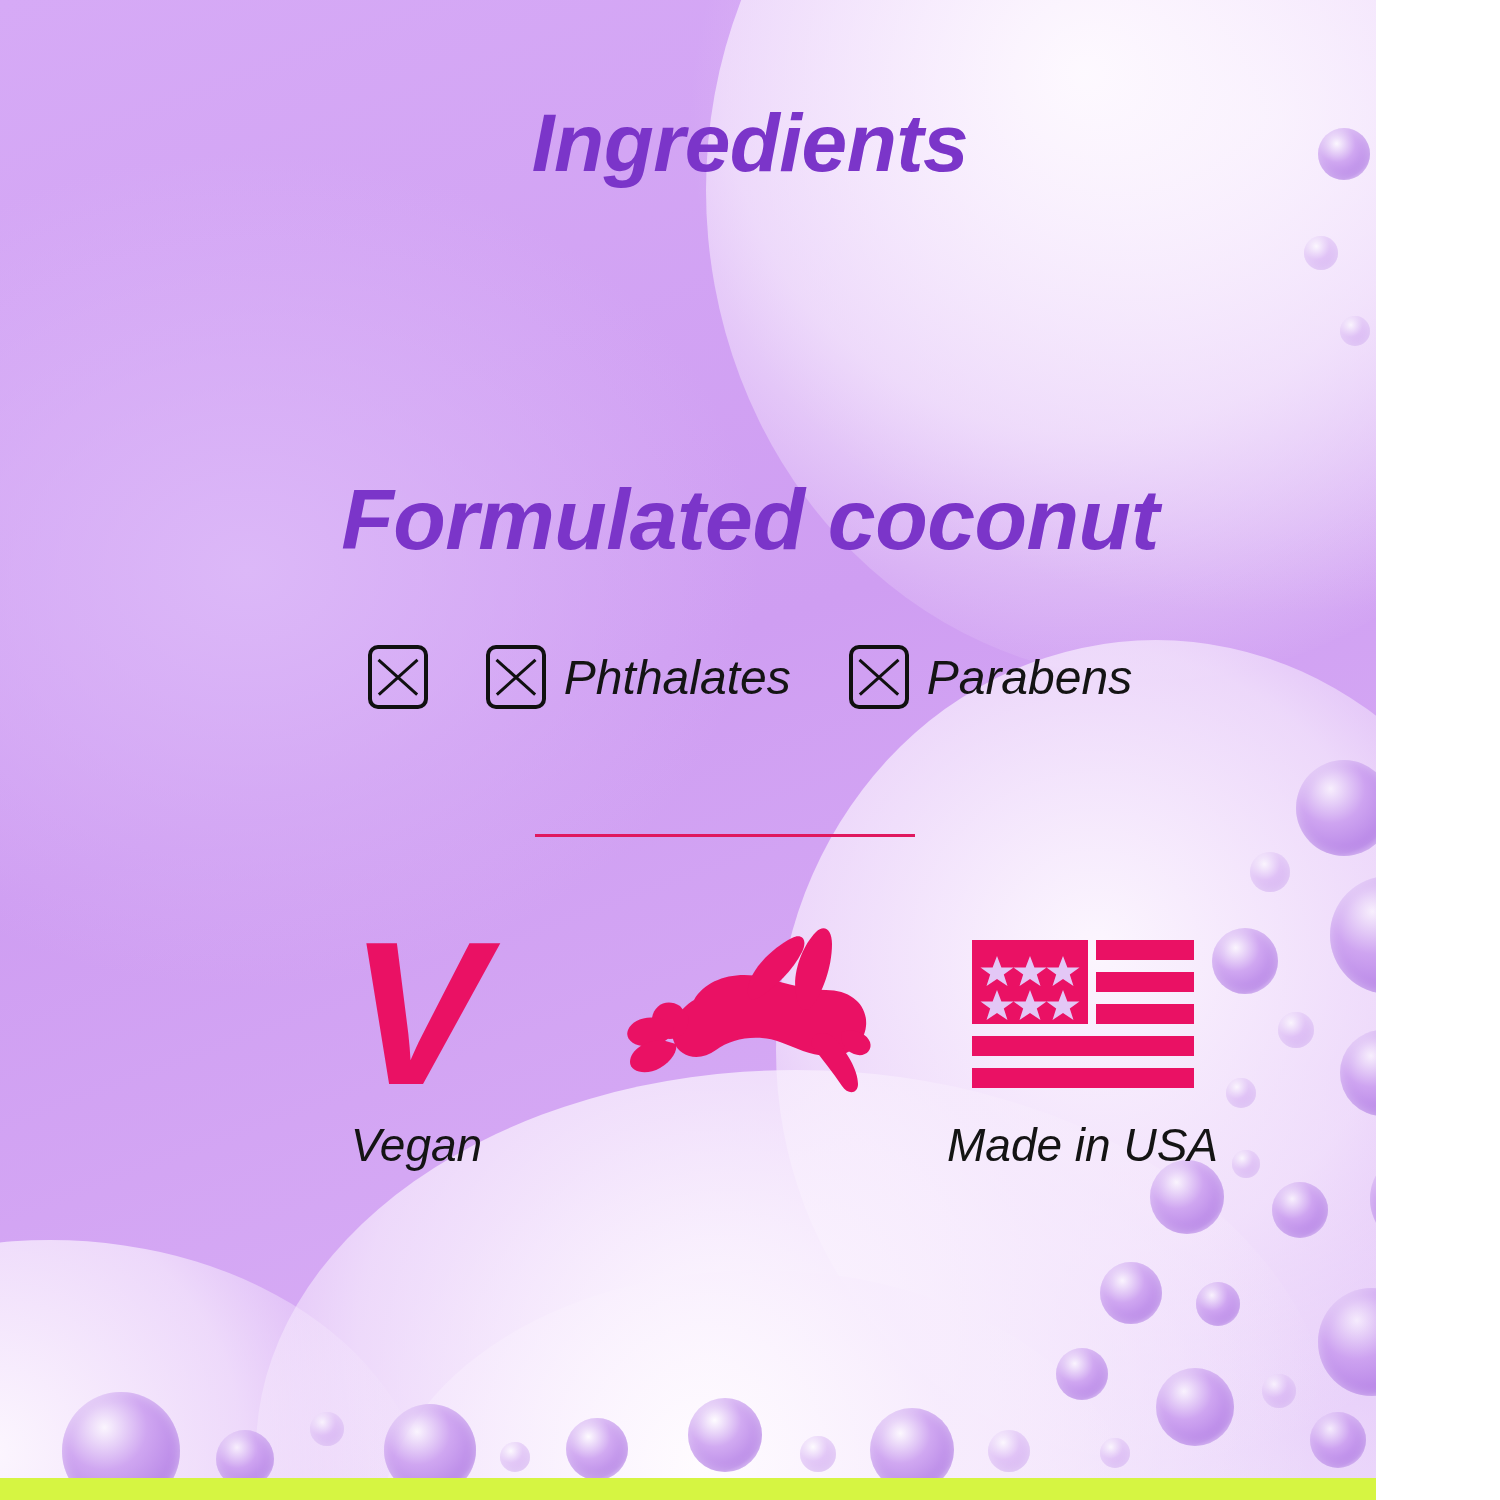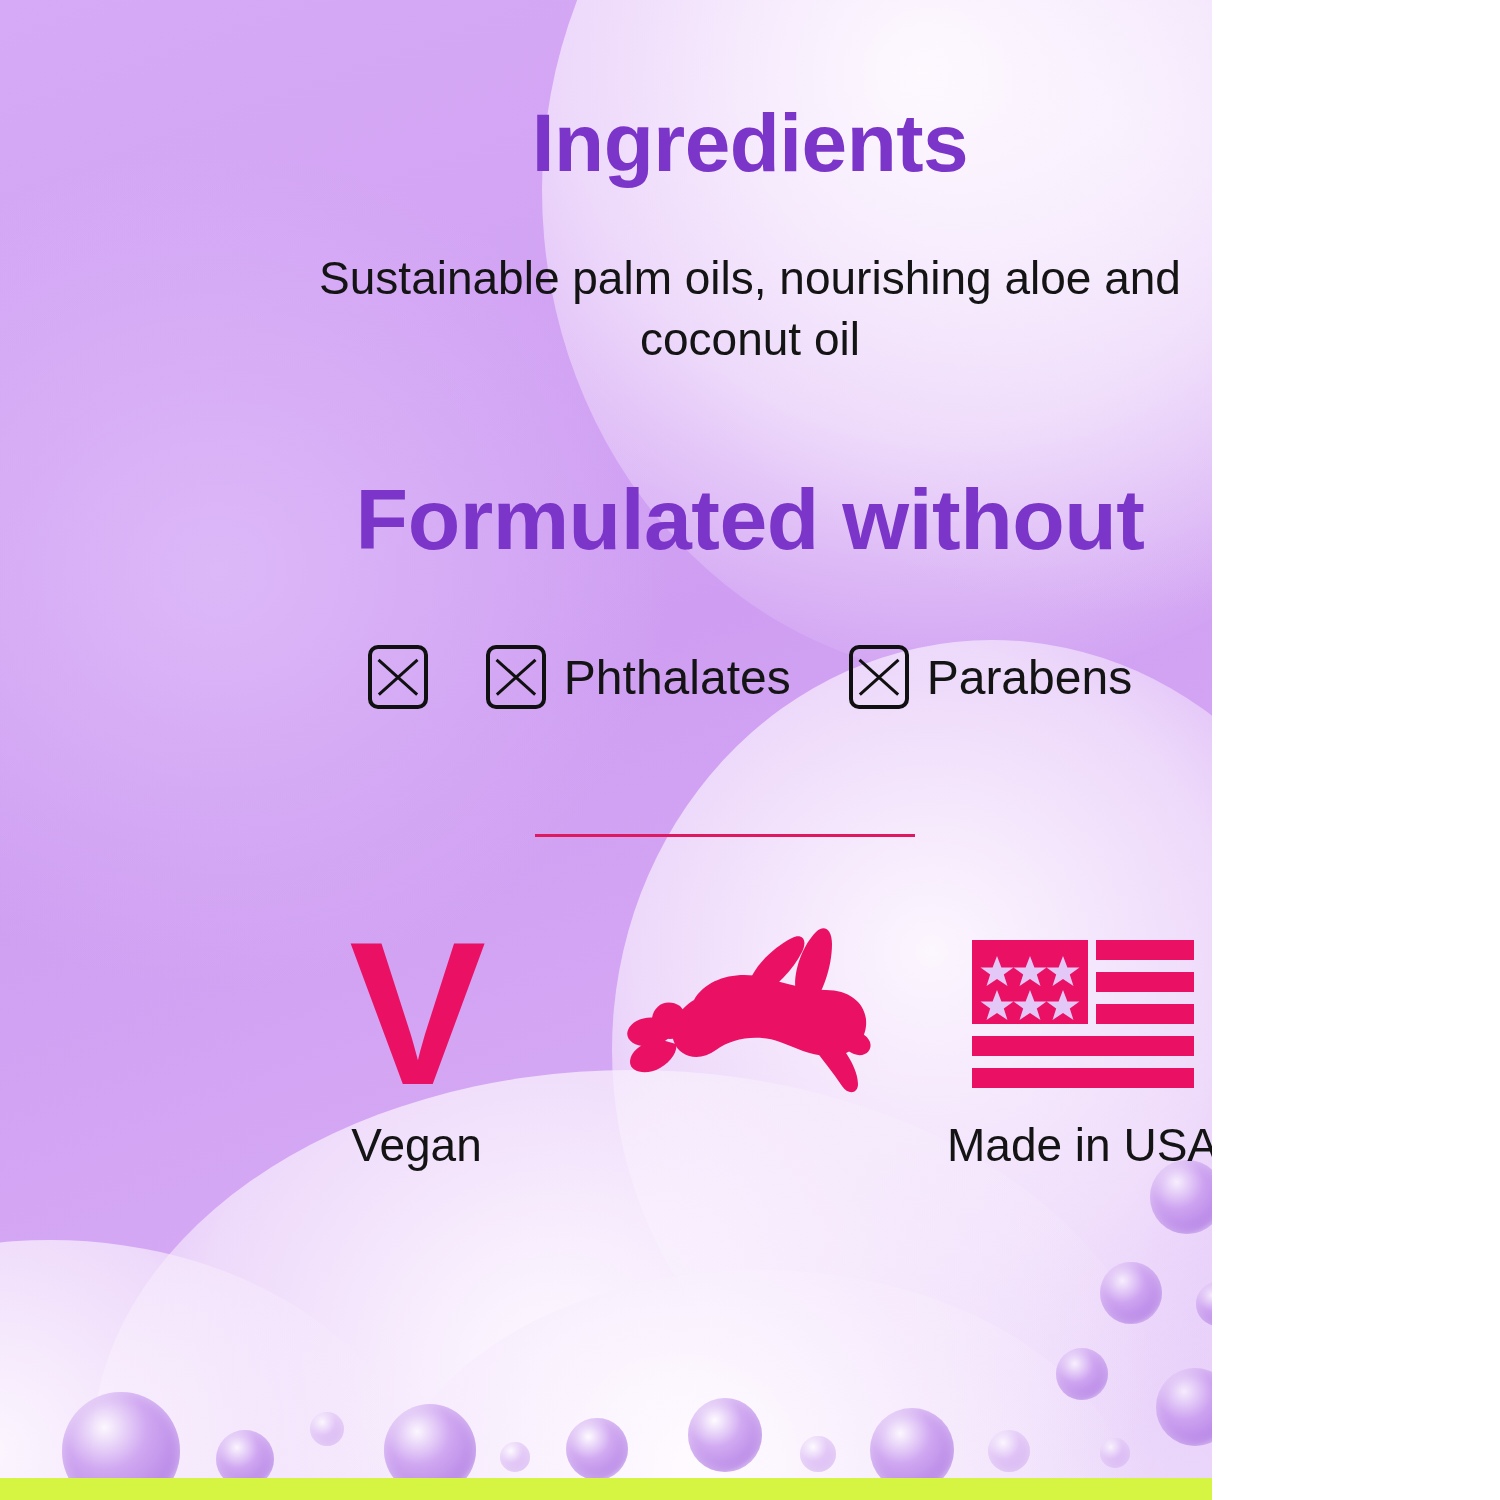--- a/index.html
+++ b/index.html
@@ -3,25 +3,26 @@
 <meta charset="utf-8">
 <style>
   html, body {
     margin: 0;
     padding: 0;
     background: #ffffff;
   }
 
   #canvas {
     position: relative;
-    width: 1212px;
+    width: 1376px;
     height: 1500px;
     overflow: hidden;
     font-family: "Liberation Sans", sans-serif;
     background: #d2a4f4;
+    font-style: italic;
   }
 
   
   .bg-base {
     position: absolute;
     inset: 0;
     background:
       radial-gradient(ellipse 60% 45% at 18% 38%, #dcb8f8 0%, rgba(220,184,248,0) 62%),
       radial-gradient(ellipse 70% 55% at 92% 8%,  #f3e6fd 0%, rgba(243,230,253,0) 60%),
       radial-gradient(ellipse 95% 60% at 78% 104%, #f0e2fc 0%, rgba(240,226,252,0) 58%),
@@ -242,23 +243,22 @@
   <div class="bub" style="left:566px; top:1418px; width:62px;  height:62px;"></div>
   <div class="bub" style="left:688px; top:1398px; width:74px;  height:74px;"></div>
   <div class="bub lite" style="left:800px; top:1436px; width:36px; height:36px;"></div>
   <div class="bub" style="left:870px; top:1408px; width:84px;  height:84px;"></div>
   <div class="bub lite" style="left:988px; top:1430px; width:42px; height:42px;"></div>
 
   <div class="content">
 
     <div class="heading" id="title-ingredients">Ingredients</div>
 
-    <div class="subtitle">Sustainable palm oils, nourishing aloe and coconut oil</div>
-
-    <div class="heading" id="title-formulated">Formulated without</div>
+
+    <div class="heading" id="title-formulated">Formulated coconut</div>
 
     <div class="excl-row">
 
       <div class="excl-item">
         <span class="excl-box"></span>
       </div>
 
       <div class="excl-item">
         <span class="excl-box"></span>
         <span class="excl-label">Phthalates</span>

